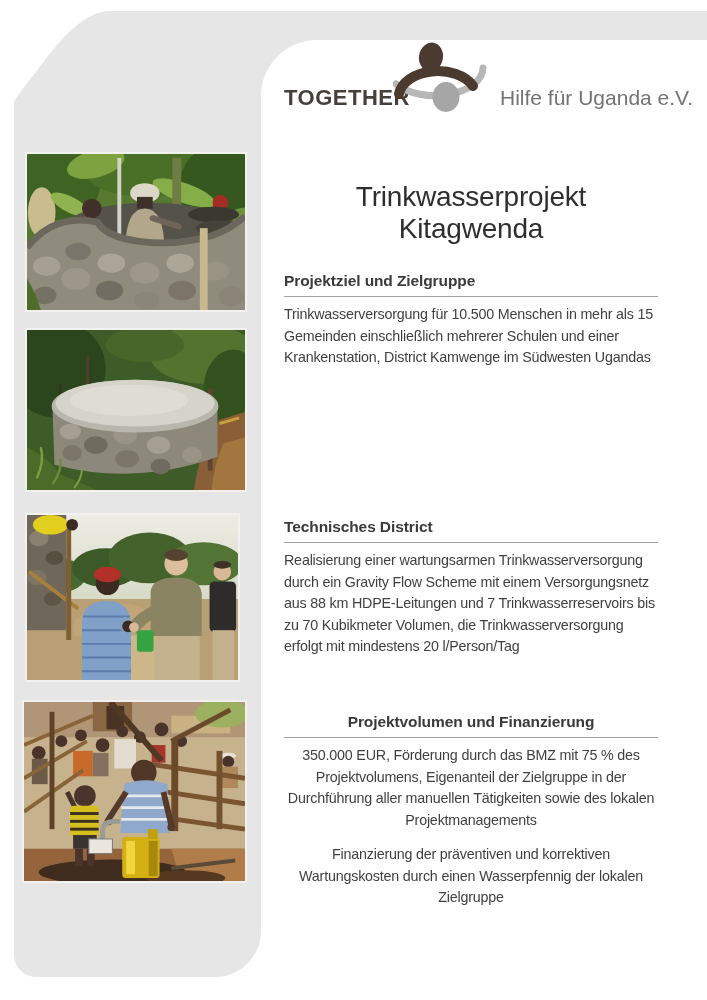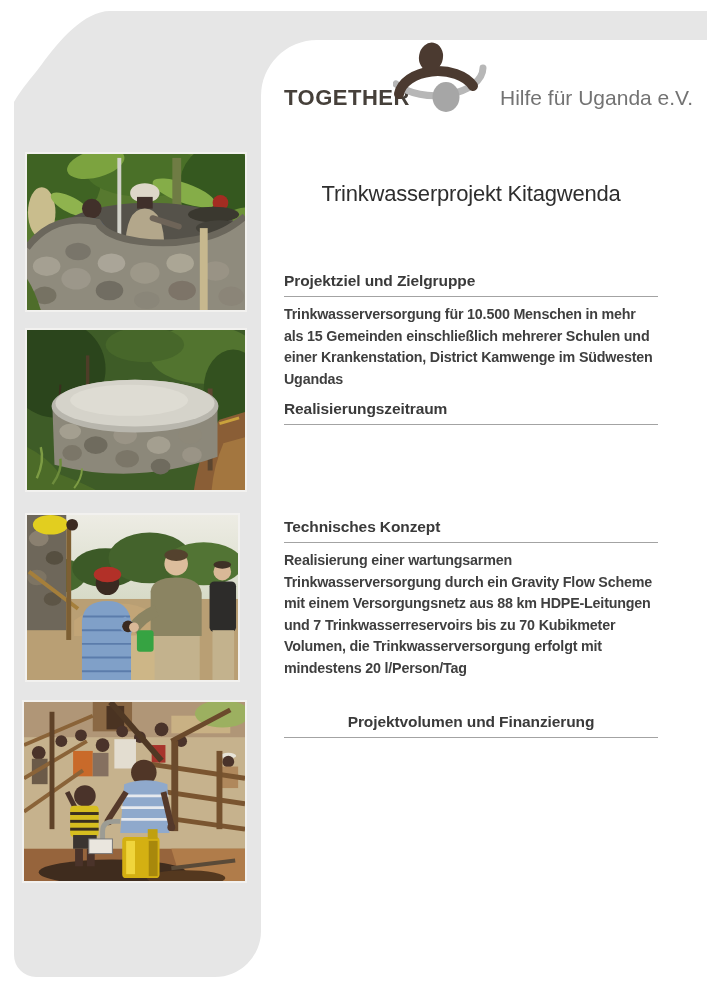--- a/index.html
+++ b/index.html
@@ -12,27 +12,27 @@
   .photo svg{display:block;width:100%;height:100%;}
   #photo1{left:25px;top:152px;width:222px;height:160px;}
   #photo2{left:25px;top:328px;width:222px;height:164px;}
   #photo3{left:25px;top:513px;width:215px;height:169px;}
   #photo4{left:22px;top:700px;width:225px;height:183px;}
   .brand{position:absolute;left:284px;top:85px;font-size:22px;font-weight:bold;
     letter-spacing:0.5px;color:#46403a;}
   .brand-suffix{position:absolute;left:500px;top:86px;font-size:21px;color:#737373;}
   .logo{position:absolute;left:393px;top:40px;width:104px;height:82px;}
   .page-title{position:absolute;left:284px;top:181px;width:374px;text-align:center;
-    font-size:22px;color:#2e2e2e;letter-spacing:-0.2px;}
+    font-size:28px;color:#2e2e2e;letter-spacing:-0.2px;}
   .main{position:absolute;left:284px;top:0;width:374px;height:989px;}
   .section{position:absolute;left:0;width:374px;}
   #sec0{top:272px;} #sec1{top:400px;} #sec2{top:518px;} #sec3{top:713px;text-align:center;}
   .section h2{margin:0;font-size:15.5px;font-weight:bold;color:#3a3a3a;
     padding-bottom:6px;border-bottom:1px solid #a3a3a3;letter-spacing:-0.1px;}
-  .section p{margin:7px 0 0 0;font-size:14.3px;line-height:21.5px;color:#3f3f3f;letter-spacing:-0.2px;font-weight:bold;}
+  .section p{margin:7px 0 0 0;font-size:14.3px;line-height:21.5px;color:#3f3f3f;letter-spacing:-0.2px;}
   .section p + p{margin-top:13px;}
 </style>
 <title>Trinkwasserprojekt Kitagwenda</title></head>
 <body>
 
 <div class="page">
 
   <svg class="bg-shape" viewBox="0 0 707 1000" aria-hidden="true">
     <path fill="#e6e6e6" d="M110 11 L707 11 L707 40 L317 40 A56 56 0 0 0 261 96 L261 931 A46 46 0 0 1 215 977 L36 977 A22 22 0 0 1 14 955 L14 102 C22 88 30 80 42 64 C58 42 84 11 110 11 Z"></path>
   </svg>
@@ -241,26 +241,27 @@
   <div class="page-title">Trinkwasserprojekt Kitagwenda</div>
 
   <div class="main">
 
     <div class="section" id="sec0">
       <h2>Projektziel und Zielgruppe</h2>
       <p>Trinkwasserversorgung für 10.500 Menschen in mehr als 15 Gemeinden einschließlich mehrerer Schulen und einer Krankenstation, District Kamwenge im Südwesten Ugandas</p>
     </div>
 
     <div class="section" id="sec1">
-      <h2>Realisierungszeitraum</h2>
     </div>
 
     <div class="section" id="sec2">
-      <h2>Technisches Konzept</h2>
+      <h2>Technisches District</h2>
       <p>Realisierung einer wartungsarmen Trinkwasserversorgung durch ein Gravity Flow Scheme mit einem Versorgungsnetz aus 88 km HDPE-Leitungen und 7 Trinkwasserreservoirs bis zu 70 Kubikmeter Volumen, die Trinkwasserversorgung erfolgt mit mindestens 20 l/Person/Tag</p>
     </div>
 
     <div class="section" id="sec3">
       <h2>Projektvolumen und Finanzierung</h2>
+      <p>350.000 EUR, Förderung durch das BMZ mit 75 % des Projektvolumens, Eigenanteil der Zielgruppe in der Durchführung aller manuellen Tätigkeiten sowie des lokalen Projektmanagements</p>
+      <p>Finanzierung der präventiven und korrektiven Wartungskosten durch einen Wasserpfennig der lokalen Zielgruppe</p>
     </div>
 
   </div>
 </div>
 
 </body></html>

